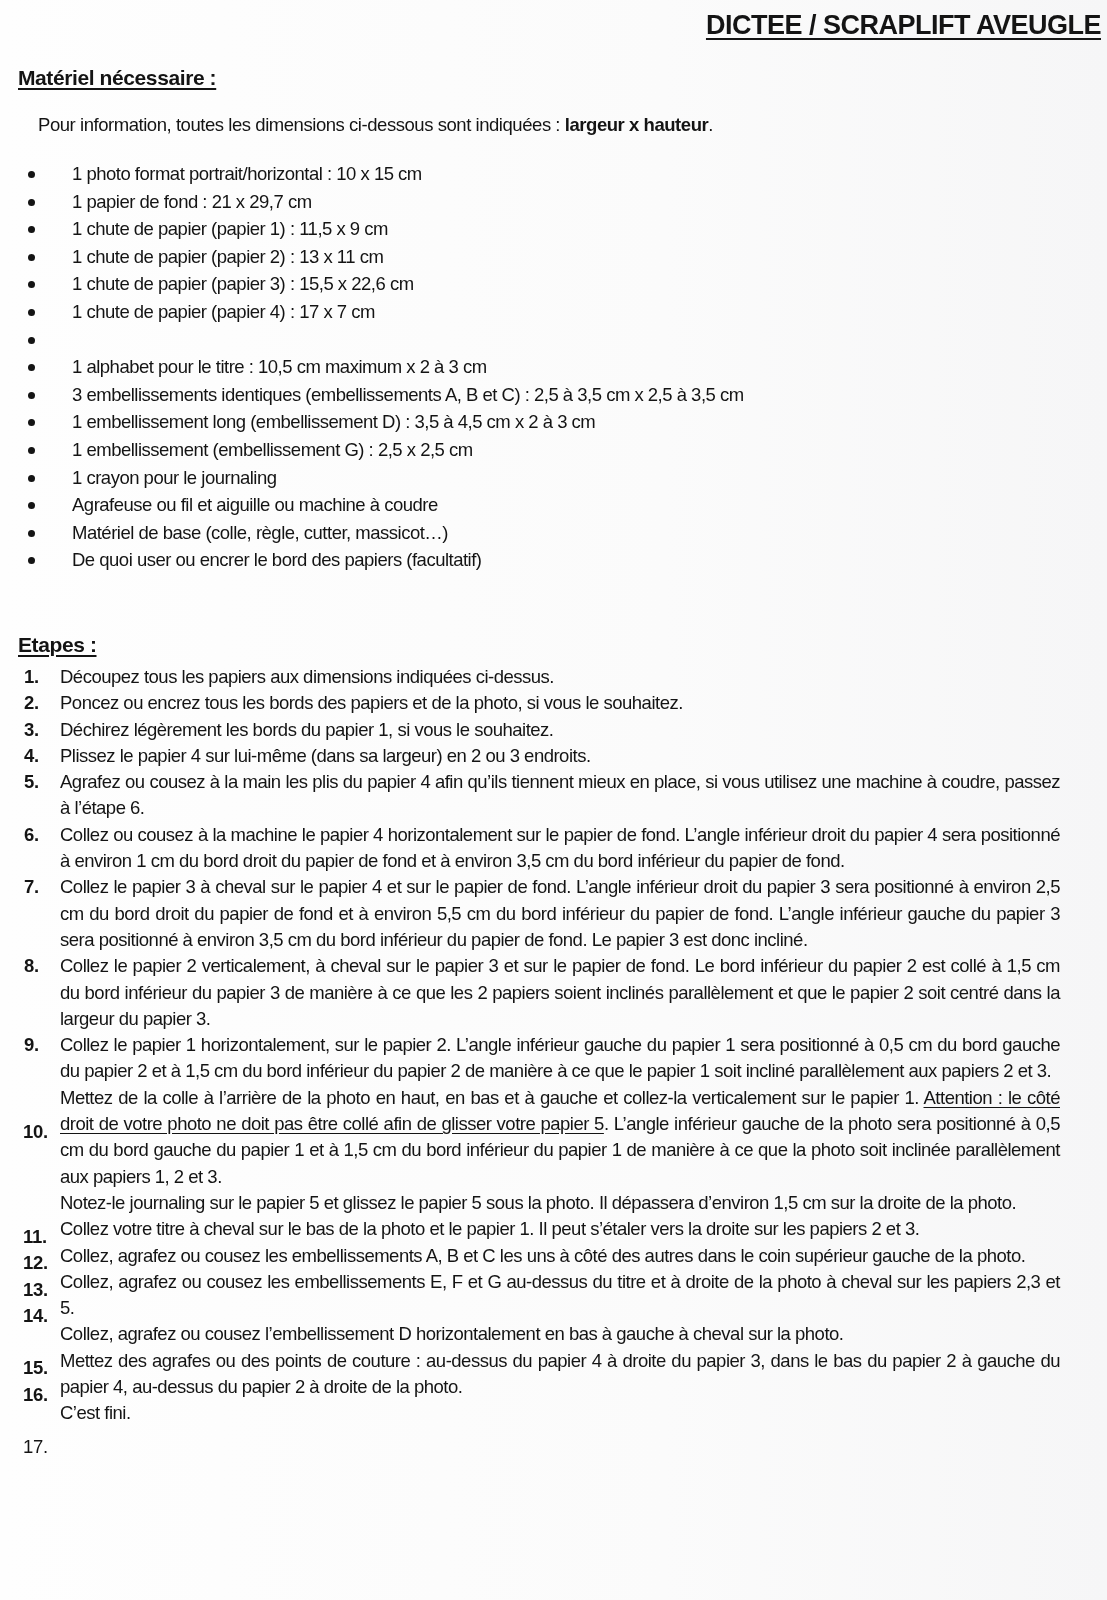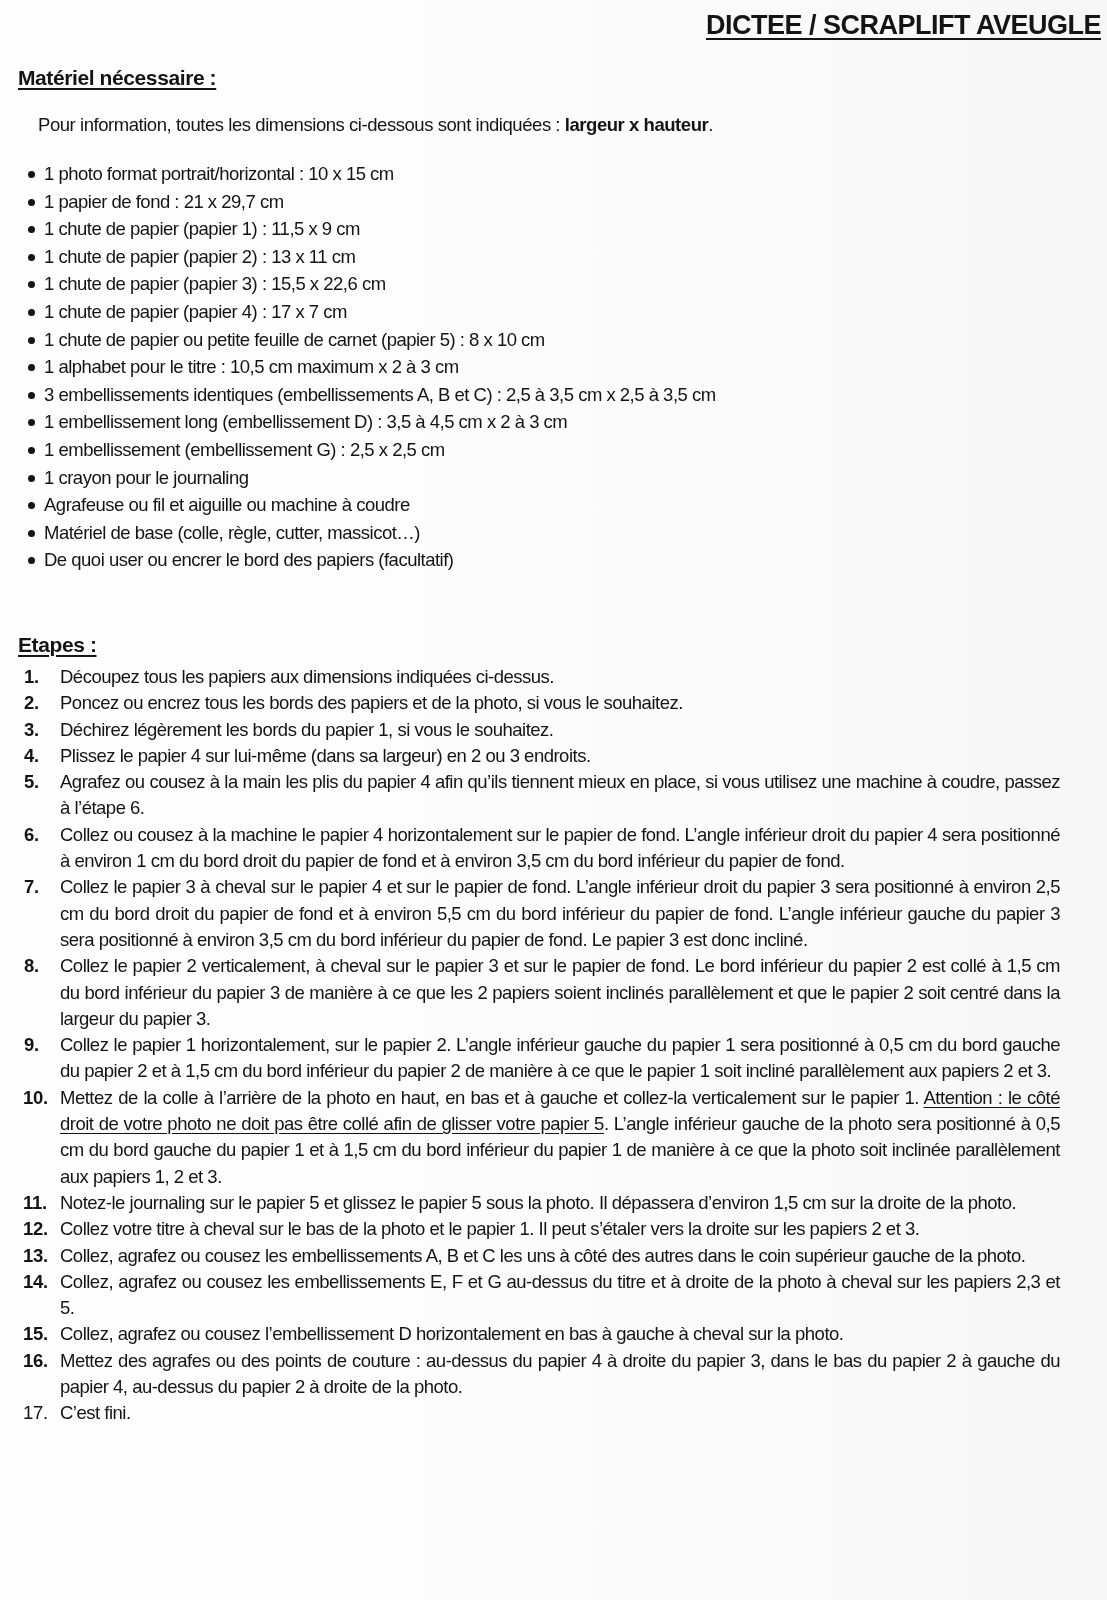--- a/index.html
+++ b/index.html
@@ -63,21 +63,21 @@
       left: 0;
       top: 160px;
       margin: 0;
       padding: 0;
       list-style: none;
     }
     ul.materials li {
       position: relative;
       height: 27.6px;
       line-height: 27.6px;
-      padding-left: 44px;
+      padding-left: 72px;
       font-size: 18.5px;
       letter-spacing: -0.5px;
       white-space: nowrap;
     }
     ul.materials li .bullet {
       position: absolute;
       left: 28px;
       top: 11px;
       width: 7px;
       height: 7px;
@@ -102,21 +102,21 @@
       text-align: justify;
     }
     ol.steps li .num {
       position: absolute;
       left: 24px;
       top: 0;
       font-weight: bold;
       letter-spacing: -0.3px;
     }
     ol.steps li .num.plain { font-weight: normal; }
-    ol.steps li.two-digit .num { left: 23px; }
+    ol.steps li.two-digit .num { left: 23px; margin-top: 34px; }
     .underlined {
       text-decoration: underline;
       text-underline-offset: 3px;
     }
   </style>
 </head>
 <body>
 
 <div class="page">
 
@@ -128,21 +128,21 @@
 
   <div class="intro"><span>Pour information, toutes les dimensions ci-dessous sont indiquées : </span><b>largeur x hauteur</b><span>.</span></div>
 
   <ul class="materials">
     <li><span class="bullet"></span><span>1 photo format portrait/horizontal : 10 x 15 cm</span></li>
     <li><span class="bullet"></span><span>1 papier de fond : 21 x 29,7 cm</span></li>
     <li><span class="bullet"></span><span>1 chute de papier (papier 1) : 11,5 x 9 cm</span></li>
     <li><span class="bullet"></span><span>1 chute de papier (papier 2) : 13 x 11 cm</span></li>
     <li><span class="bullet"></span><span>1 chute de papier (papier 3) : 15,5 x 22,6 cm</span></li>
     <li><span class="bullet"></span><span>1 chute de papier (papier 4) : 17 x 7 cm</span></li>
-    <li><span class="bullet"></span><span>1 chute de papier ou petite feuille de carnet (papier 5) : 8 x 10 cm</span></li>
+    <li><span class="bullet"></span></li>
     <li><span class="bullet"></span><span>1 alphabet pour le titre : 10,5 cm maximum x 2 à 3 cm</span></li>
     <li><span class="bullet"></span><span>3 embellissements identiques (embellissements A, B et C) : 2,5 à 3,5 cm x 2,5 à 3,5 cm</span></li>
     <li><span class="bullet"></span><span>1 embellissement long (embellissement D) : 3,5 à 4,5 cm x  2 à 3 cm</span></li>
     <li><span class="bullet"></span><span>1 embellissement (embellissement G) : 2,5 x 2,5 cm</span></li>
     <li><span class="bullet"></span><span>1 crayon pour le journaling</span></li>
     <li><span class="bullet"></span><span>Agrafeuse ou fil et aiguille ou machine à coudre</span></li>
     <li><span class="bullet"></span><span>Matériel de base (colle, règle, cutter, massicot…)</span></li>
     <li><span class="bullet"></span><span>De quoi user ou encrer le bord des papiers (facultatif)</span></li>
   </ul>
 

